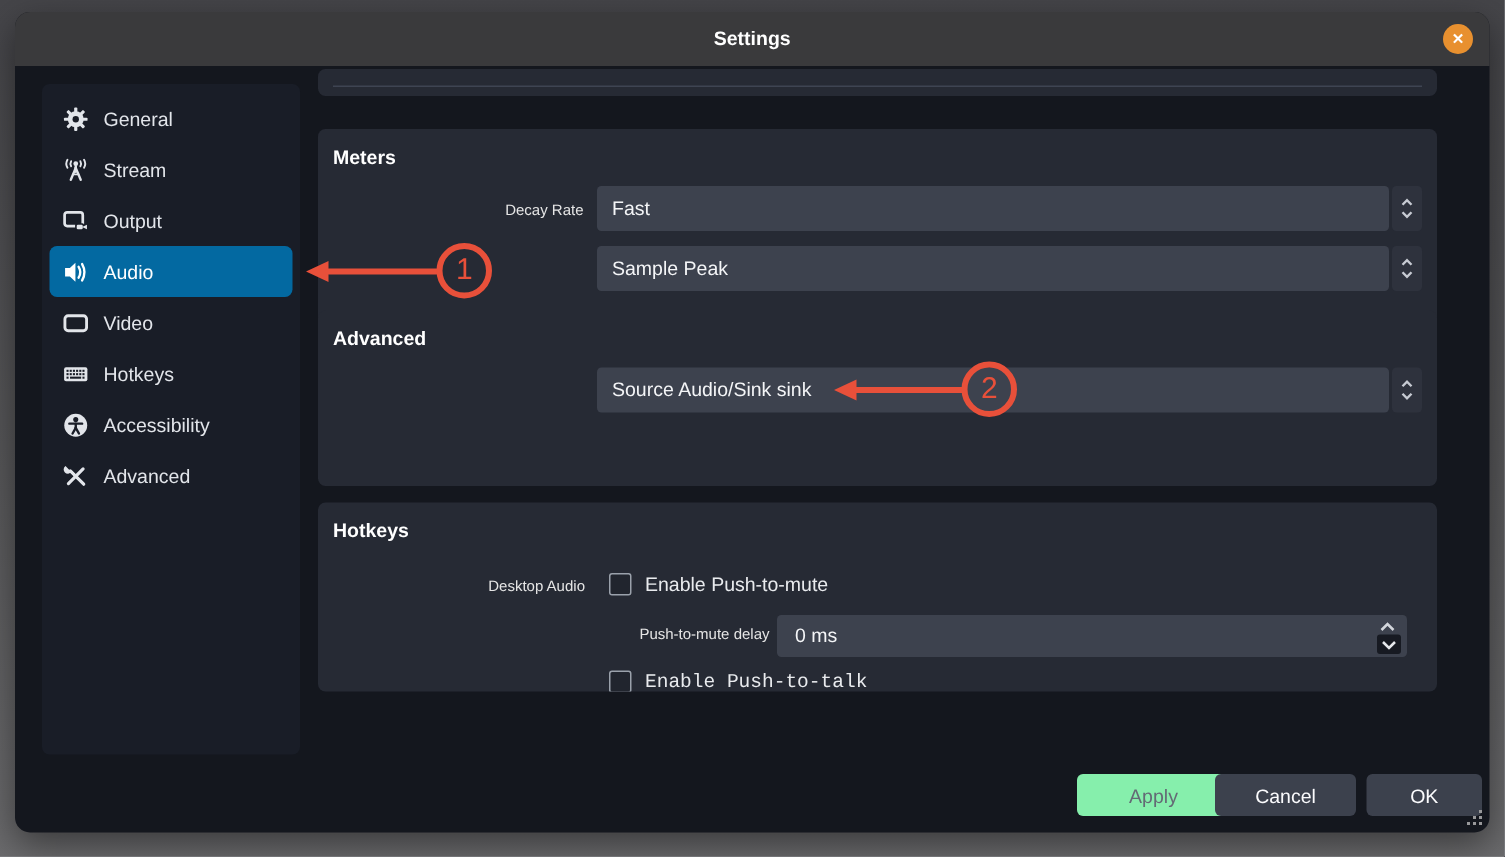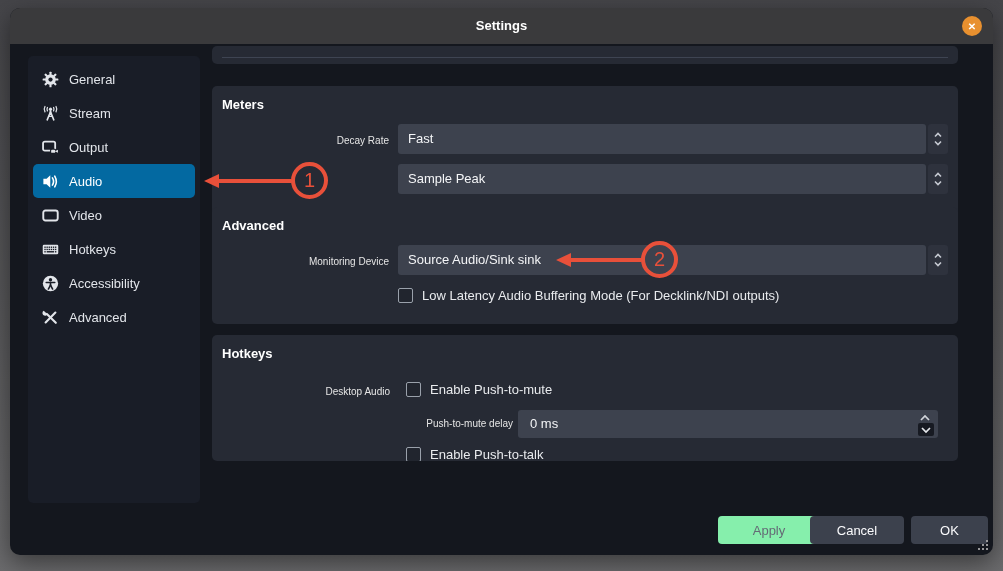--- a/index.html
+++ b/index.html
@@ -241,34 +241,29 @@
         <svg width="10" height="18" viewBox="0 0 10 18" fill="none" stroke="#c6cad2" stroke-width="1.6">
           <polyline points="2,6.5 5,3.5 8,6.5"></polyline>
             <polyline points="2,11.5 5,14.5 8,11.5"></polyline>
         </svg>
       </div>
     </div>
   </div>
 
   <div class="card" style="top:199px;height:117px;">
     <h3>Advanced</h3>
-    <div class="form-label" style="left:0;width:177px;top:45px;height:20px;line-height:20px;">Monitoring Device</div>
     <div class="combo" style="left:186px;top:38px;width:550px;">
       <div class="field"><span>Source Audio/Sink sink</span></div>
       <div class="spinner">
         <svg width="10" height="18" viewBox="0 0 10 18" fill="none" stroke="#c6cad2" stroke-width="1.6">
           <polyline points="2,6.5 5,3.5 8,6.5"></polyline>
             <polyline points="2,11.5 5,14.5 8,11.5"></polyline>
         </svg>
       </div>
     </div>
-    <div class="checkrow" style="left:186px;top:81px;">
-      <span class="checkbox"></span>
-      <span class="checklabel">Low Latency Audio Buffering Mode (For Decklink/NDI outputs)</span>
-    </div>
   </div>
 
   <div class="card" style="top:327px;height:126px;overflow:hidden;">
     <h3>Hotkeys</h3>
     <div class="form-label" style="left:0;width:178px;top:47px;height:20px;line-height:20px;">Desktop Audio</div>
     <div class="checkrow" style="left:194px;top:47px;">
       <span class="checkbox"></span>
       <span class="checklabel">Enable Push-to-mute</span>
     </div>
     <div class="form-label" style="left:100px;width:201px;top:75px;height:28px;line-height:28px;">Push-to-mute delay</div>
@@ -278,21 +273,21 @@
         <svg width="12" height="8" viewBox="0 0 12 8" fill="none" stroke="#d2d5db" stroke-width="1.7">
           <polyline points="2,6 6,2 10,6"></polyline>
         </svg>
       </span>
       <span class="spin-down-box">
         <svg width="12" height="8" viewBox="0 0 12 8" fill="none" stroke="#e6e8ec" stroke-width="1.7">
           <polyline points="2,2 6,6 10,2"></polyline>
         </svg>
       </span>
     </div>
-    <div class="checkrow" style="left:194px;top:112px;">
+    <div class="checkrow" style="left:194px;top:112px;font-family:Liberation Mono, monospace;">
       <span class="checkbox"></span>
       <span class="checklabel">Enable Push-to-talk</span>
     </div>
   </div>
 
   <button class="btn apply">Apply</button>
   <button class="btn cancel">Cancel</button>
   <button class="btn ok">OK</button>
 
   <div class="grip"></div>

